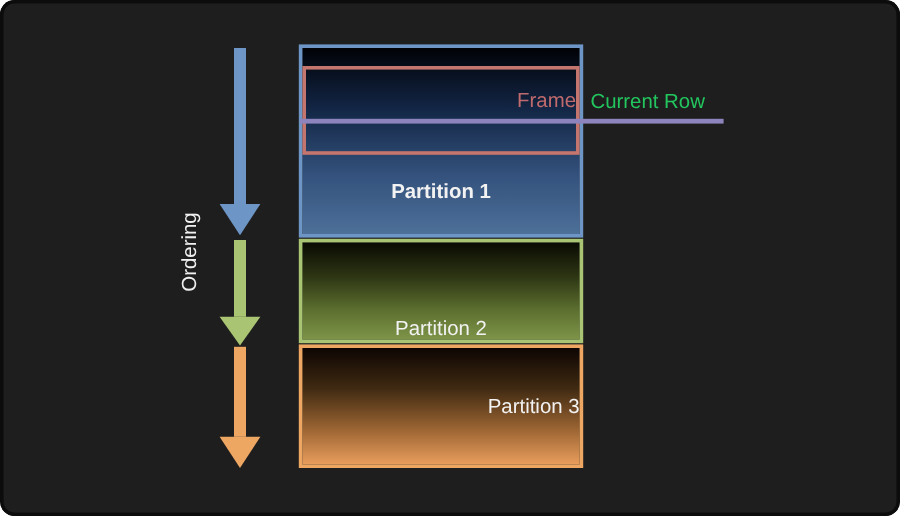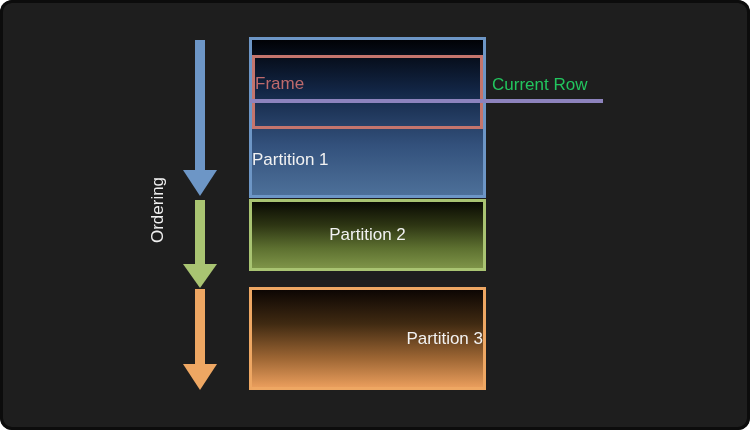--- a/index.html
+++ b/index.html
@@ -12,32 +12,32 @@
     position:absolute;inset:0;border:3px solid #0c0c0c;border-radius:12px;
     pointer-events:none;z-index:9;
   }
   
   .partition{
     position:absolute;left:249px;width:237px;box-sizing:border-box;
     border:3px solid;color:#f2f2f2;font-size:17px;line-height:18px;
   }
   .p1{top:37px;height:161px;border-color:var(--c-blue,#6d96c6);
       background:linear-gradient(180deg,#010206 0%,#122544 32%,#33517c 68%,#4d7099 100%);}
-  .p2{top:199px;height:72px;border-color:var(--c-green,#a9c472);
+  .p2{top:199px;height:87px;border-color:var(--c-green,#a9c472);
       background:linear-gradient(180deg,#0a0b03 0%,#2d3513 35%,#5d7030 70%,#7e9448 100%);
-      display:flex;align-items:center;justify-content:center;}
+      display:flex;align-items:flex-end;justify-content:center;}
   .p3{top:287px;height:103px;border-color:var(--c-orange,#eea763);
       background:linear-gradient(180deg,#0d0603 0%,#402a12 35%,#9c6533 70%,#e99d5c 100%);
       display:flex;align-items:center;justify-content:flex-end;}
-  .p1-label{position:absolute;left:0;right:0;top:111px;}
+  .p1-label{position:absolute;left:0;right:0;top:111px;text-align:center;font-weight:bold;}
   
   .frame-box{
     position:absolute;left:252px;top:55px;width:231px;height:74px;
     box-sizing:border-box;border:3px solid var(--c-frame-border,#c4756d);
-    z-index:4;text-align:left;
+    z-index:4;text-align:right;
   }
   .frame-label{
     display:block;padding-top:17px;font-size:17px;line-height:18px;
     color:var(--c-frame-text,#bf6a6c);
   }
   
   .current-row-line{
     position:absolute;left:250px;top:99px;width:353px;height:4px;
     background:var(--c-purple,#8d83bd);z-index:5;
   }

